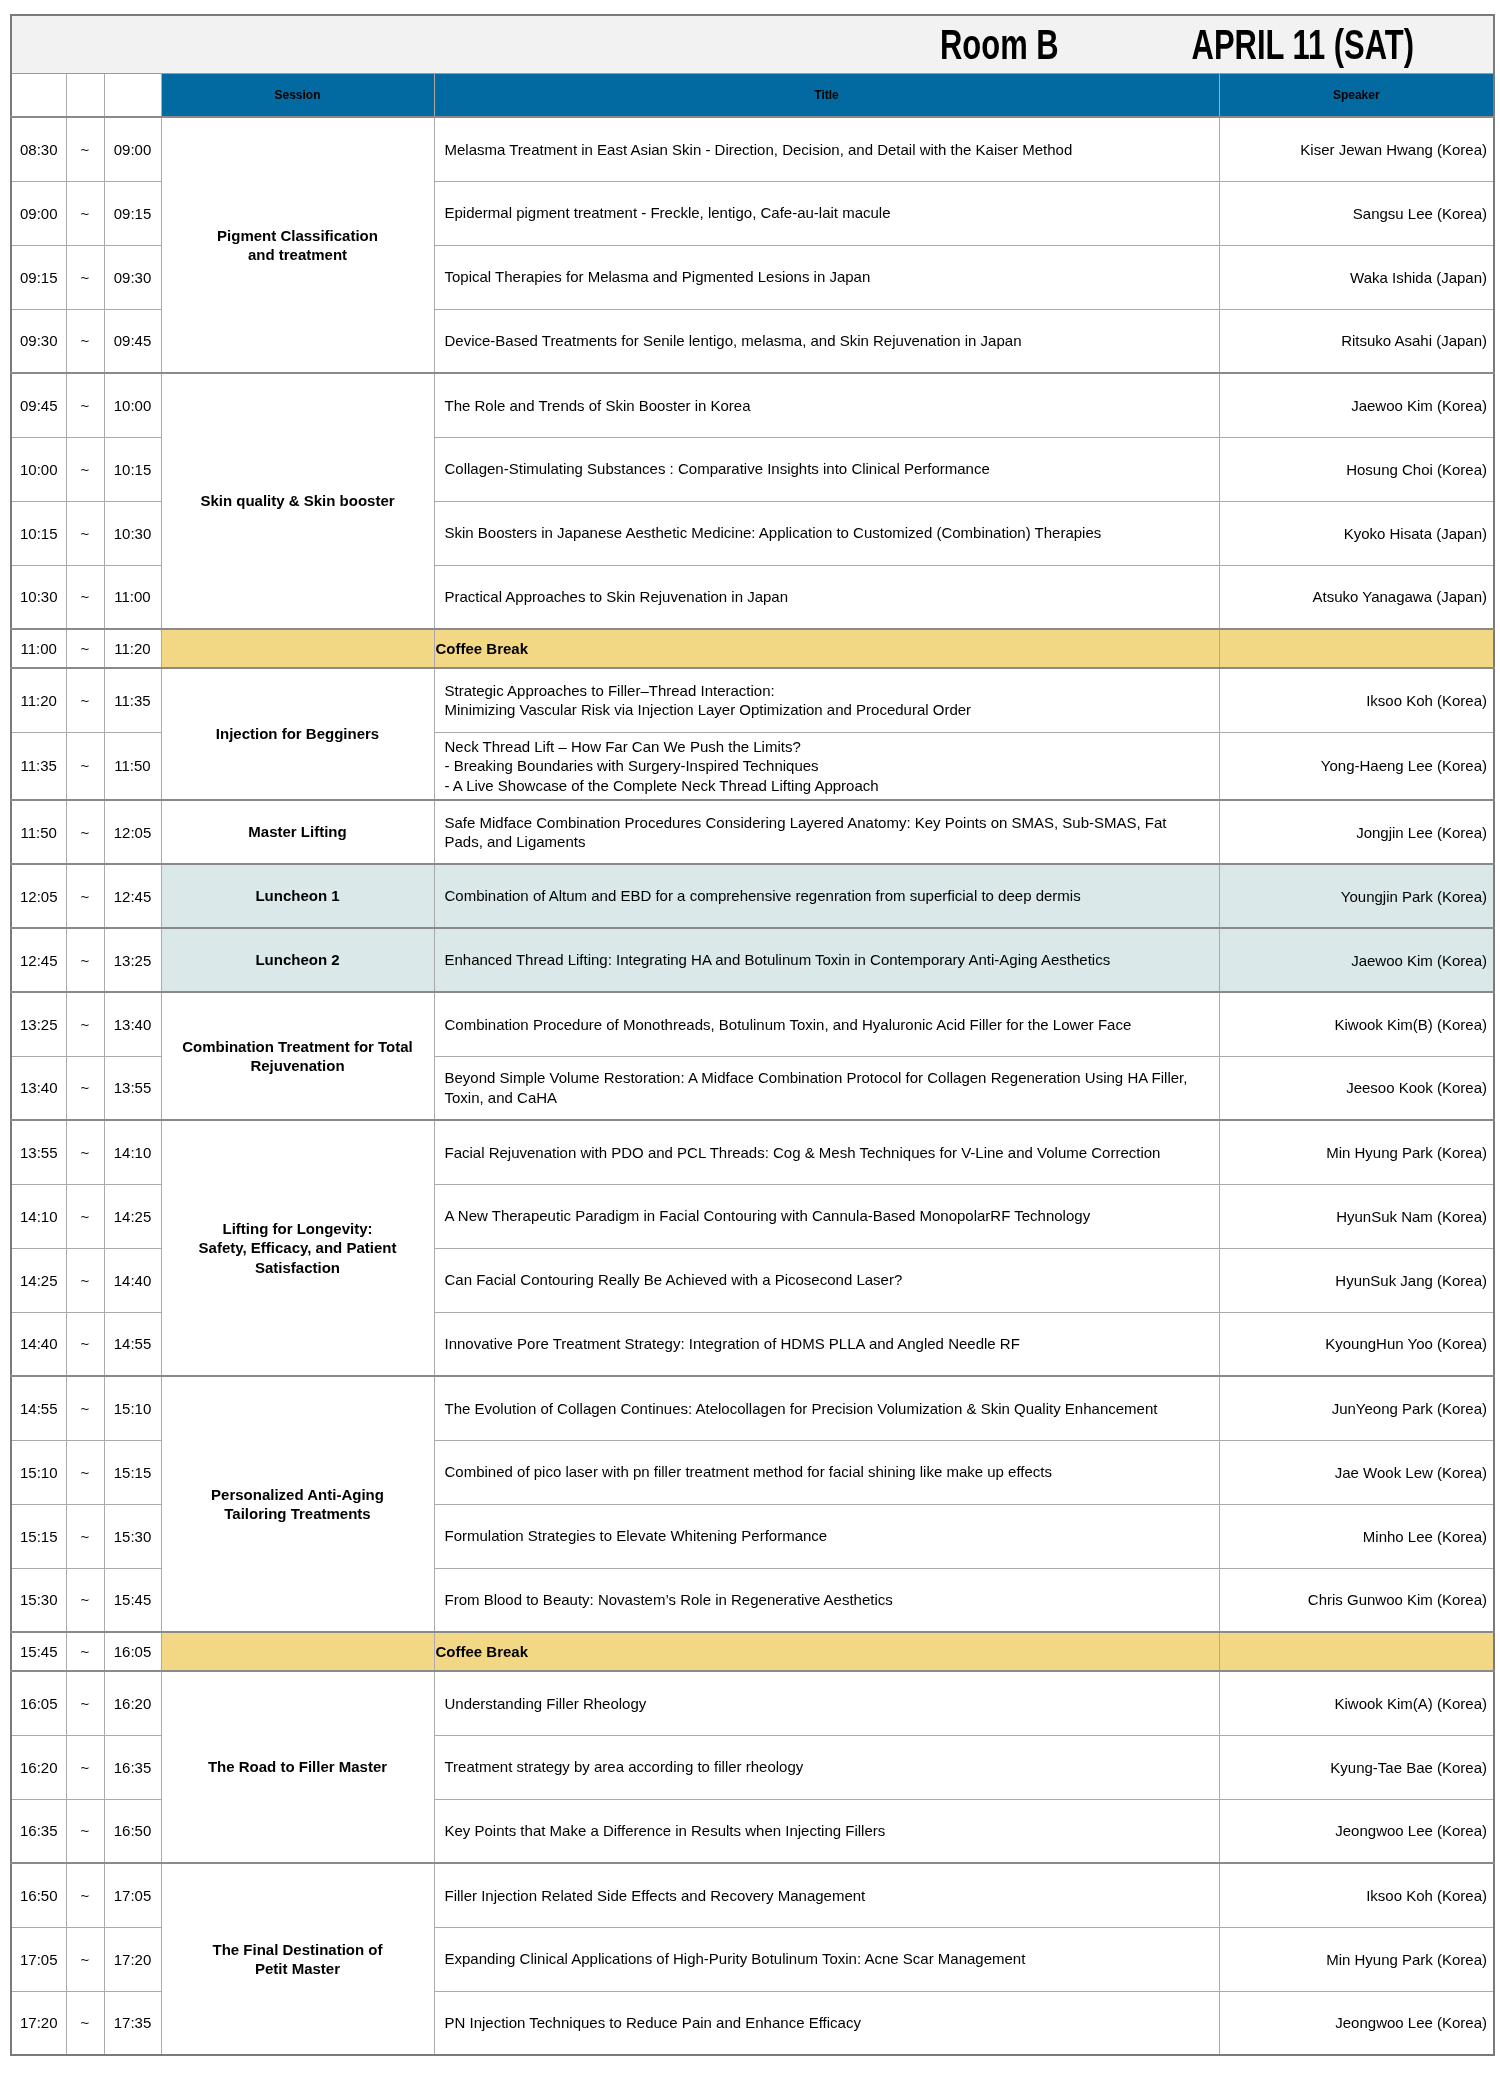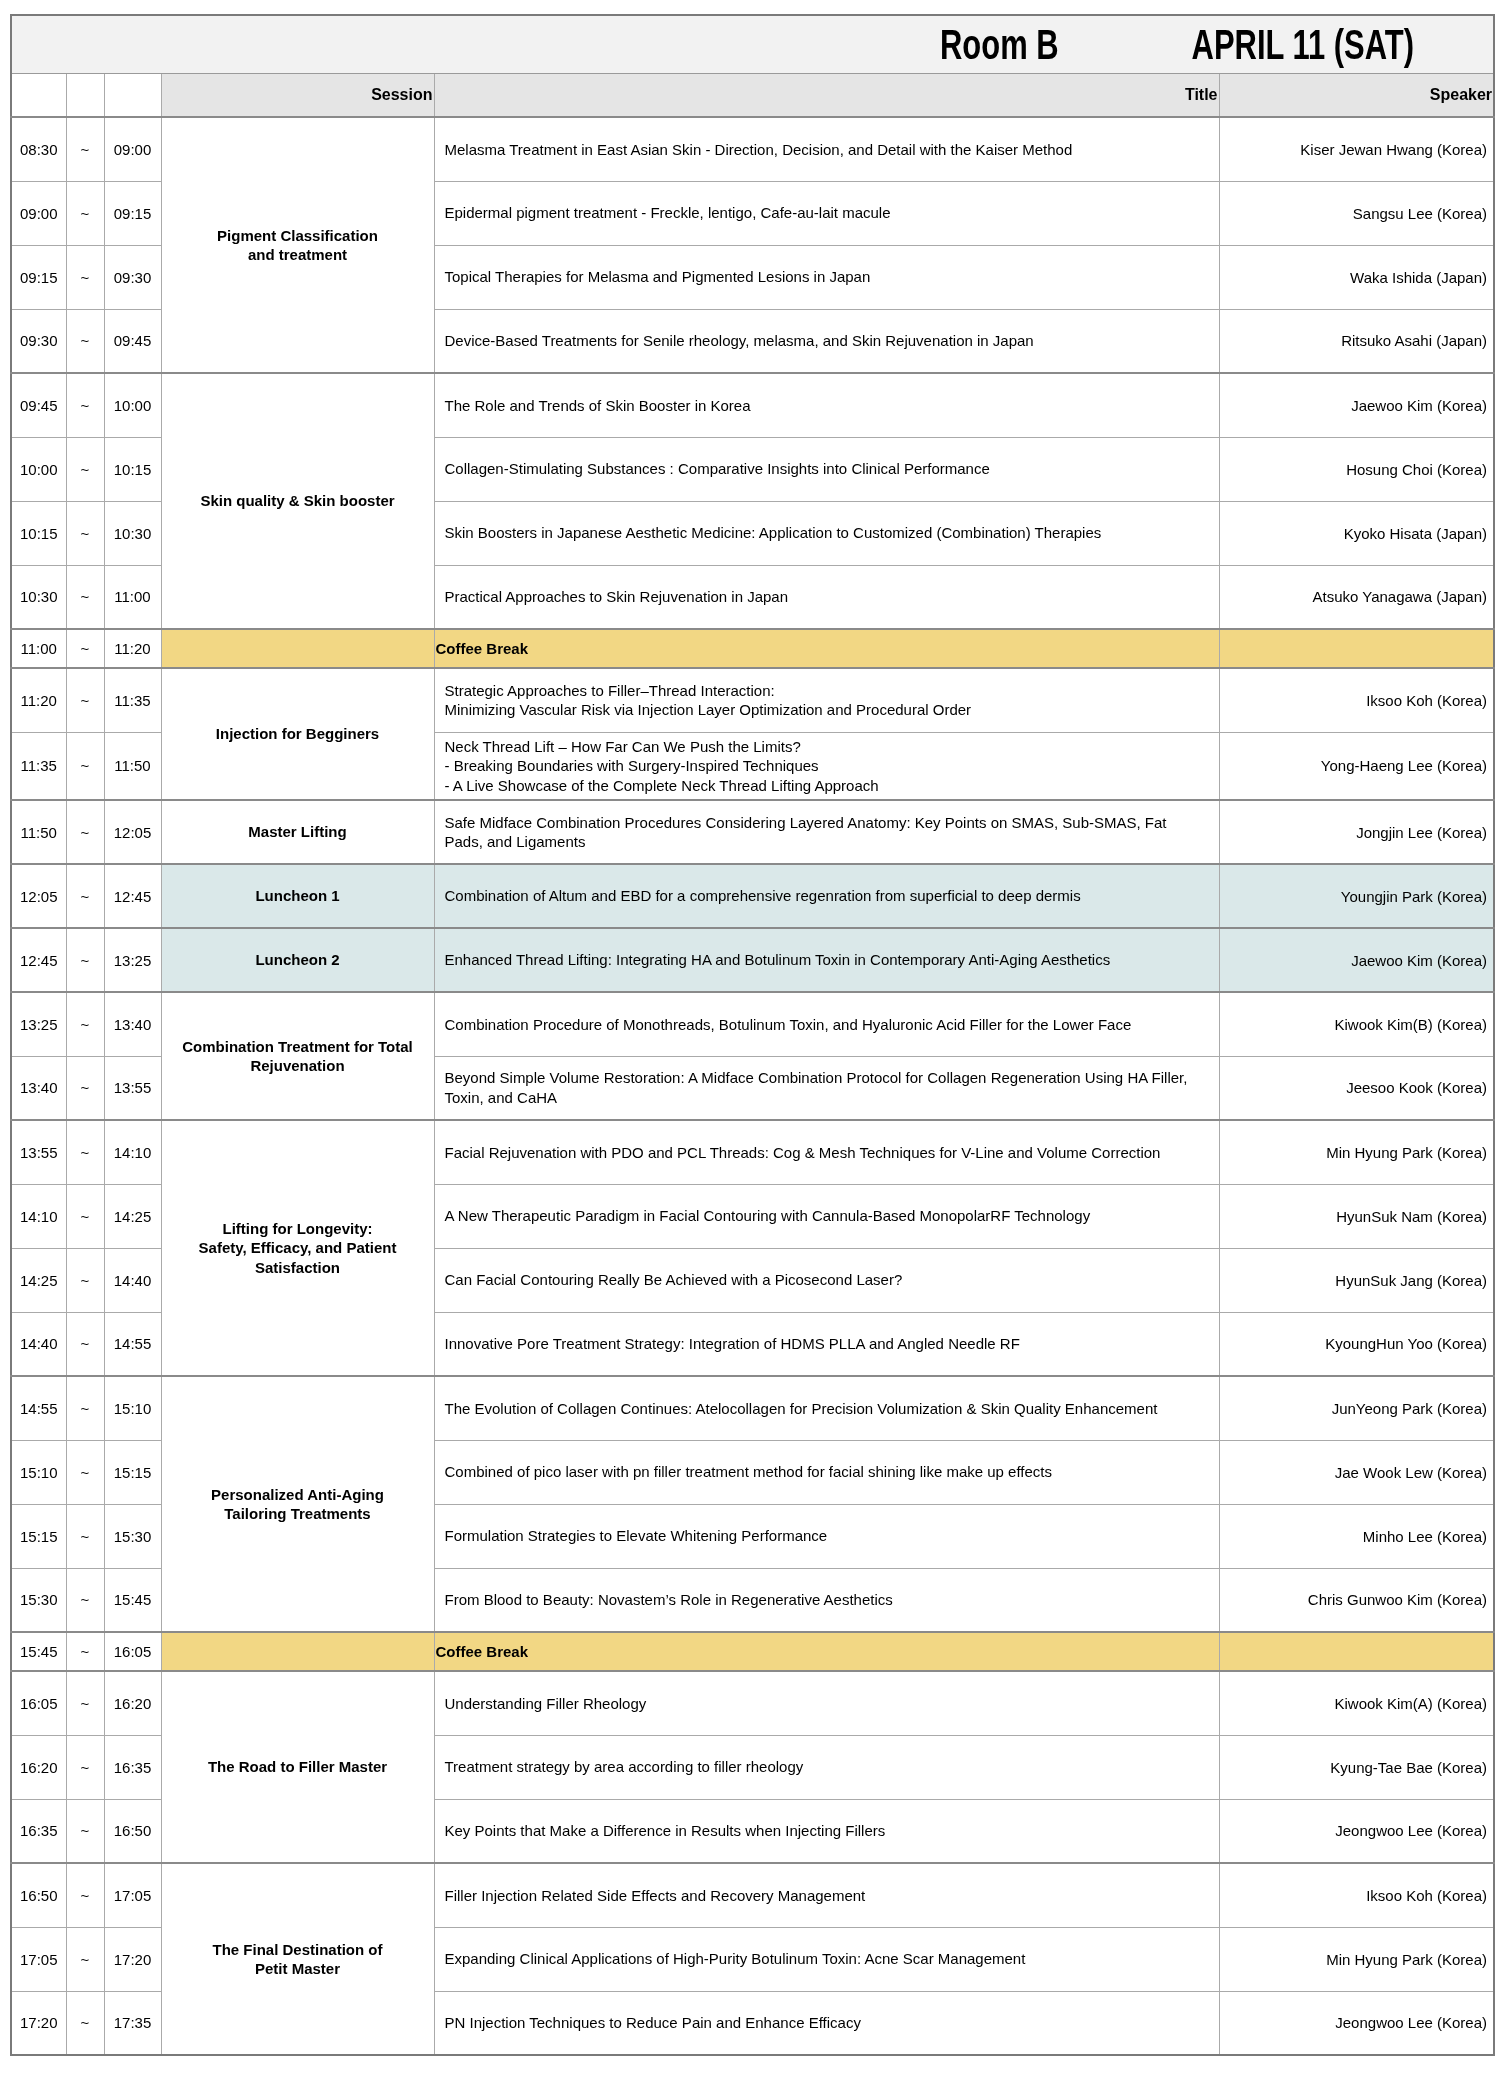--- a/index.html
+++ b/index.html
@@ -12,21 +12,21 @@
   tr.group-start > td{border-top:2px solid #8a8a8a;}
   
   tr.room-row{height:58px;}
   td.room-band{background:#f2f2f2; border-bottom:1px solid #9a9a9a;}
   .room-band-inner{display:flex; justify-content:flex-end; align-items:center; padding:0 78px 0 80px;}
   .big-cond{font-weight:bold; font-size:43px; letter-spacing:0px; white-space:nowrap;}
   .room-name{transform:scaleX(0.72); transform-origin:left center; display:inline-block;}
   .date-name{transform:scaleX(0.72); transform-origin:right center; display:inline-block;}
   
   tr.colhead-row{height:44px;}
-  td.colhead{background:#e5e5e5; font-weight:bold; font-size:16px; text-align:right;}
+  td.colhead{background:#0369a1; font-weight:bold; font-size:12px; text-align:center;}
   td.colhead-blank{background:#ffffff;}
   
   td.time{text-align:center; white-space:nowrap;}
   td.tilde{text-align:center;}
   td.session{text-align:center; font-weight:bold; white-space:pre-line; line-height:1.3; padding:2px 6px;}
   td.title{text-align:left; padding:4px 10px; white-space:pre-line; line-height:1.3;}
   td.speaker{text-align:right; padding:3px 6px;}
   td.coffee{background:#f2d784;}
   td.coffee-label{background:#f2d784; text-align:left; font-weight:bold;}
   td.luncheon{background:#dae8e9;}
@@ -81,21 +81,21 @@
           <td class="time">09:15</td>
           <td class="tilde">~</td>
           <td class="time">09:30</td>
           <td class="title">Topical Therapies for Melasma and Pigmented Lesions in Japan</td>
           <td class="speaker">Waka Ishida (Japan)</td>
         </tr>
         <tr class="talk">
           <td class="time">09:30</td>
           <td class="tilde">~</td>
           <td class="time">09:45</td>
-          <td class="title">Device-Based Treatments for Senile rheology, melasma, and Skin Rejuvenation in Japan</td>
+          <td class="title">Device-Based Treatments for Senile lentigo, melasma, and Skin Rejuvenation in Japan</td>
           <td class="speaker">Ritsuko Asahi (Japan)</td>
         </tr>
         <tr class="talk group-start">
           <td class="time">09:45</td>
           <td class="tilde">~</td>
           <td class="time">10:00</td>
           <td class="session" rowspan="4">Skin quality &amp; Skin booster</td>
           <td class="title">The Role and Trends of Skin Booster in Korea</td>
           <td class="speaker">Jaewoo Kim (Korea)</td>
         </tr>

